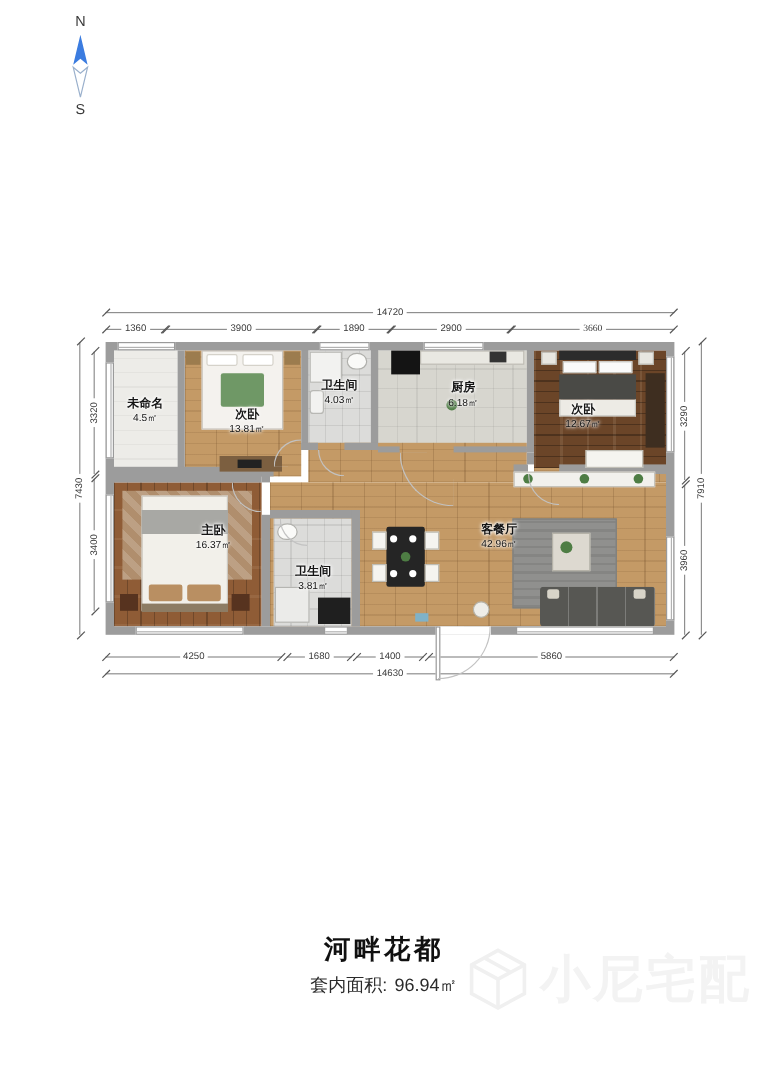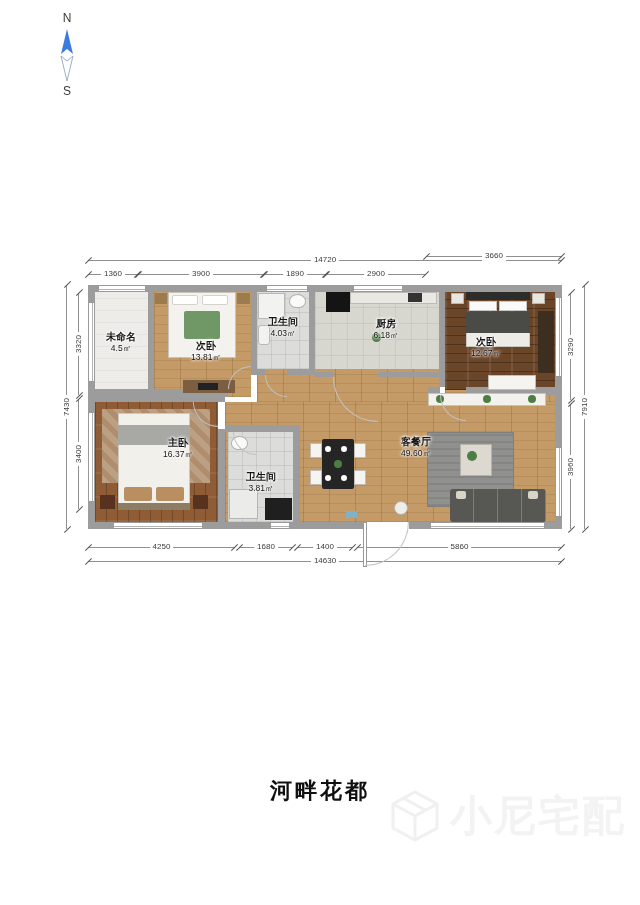--- a/index.html
+++ b/index.html
@@ -86,21 +86,21 @@
       </div>
     <div class="dim dim-h" style="left:73px;top:22px;width:126px;">
         <span class="lbl">3900</span>
       </div>
     <div class="dim dim-h" style="left:199px;top:22px;width:62px;">
         <span class="lbl">1890</span>
       </div>
     <div class="dim dim-h" style="left:261px;top:22px;width:100px;">
         <span class="lbl">2900</span>
       </div>
-    <div class="dim dim-h" style="left:361px;top:4px;width:136px;">
+    <div class="dim dim-h" style="left:361px;top:22px;width:136px;font-family:Liberation Serif, serif;">
         <span class="lbl">3660</span>
       </div>
 
     <div class="dim dim-h" style="left:23px;top:295px;width:147px;">
         <span class="lbl">4250</span>
       </div>
     <div class="dim dim-h" style="left:174px;top:295px;width:54px;">
         <span class="lbl">1680</span>
       </div>
     <div class="dim dim-h" style="left:232px;top:295px;width:56px;">
@@ -275,27 +275,30 @@
       <div class="rlabel" style="left:90px;top:163px;">
         <div class="nm">主卧</div>
         <div class="ar">16.37㎡</div>
       </div>
       <div class="rlabel" style="left:173px;top:197px;">
         <div class="nm">卫生间</div>
         <div class="ar">3.81㎡</div>
       </div>
       <div class="rlabel" style="left:328px;top:162px;">
         <div class="nm">客餐厅</div>
-        <div class="ar">49.60㎡</div>
+        <div class="ar">42.96㎡</div>
       </div>
 
     </div>
   </div>
 
   <div class="title">河畔花都</div>
+  <div class="subtitle">
+    <span>套内面积:</span><span class="v">96.94㎡</span>
+  </div>
 
   <div class="watermark">
     <svg width="54" height="54" viewBox="0 0 54 54">
       <g fill="none" stroke="#f0f0f0" stroke-width="3">
         <path d="M27 3 L49 15 V39 L27 51 L5 39 V15 Z"></path>
         <path d="M5 15 L27 27 L49 15"></path>
         <path d="M27 27 V51"></path>
         <path d="M16 9.5 L38 21.5"></path>
       </g>
     </svg>

